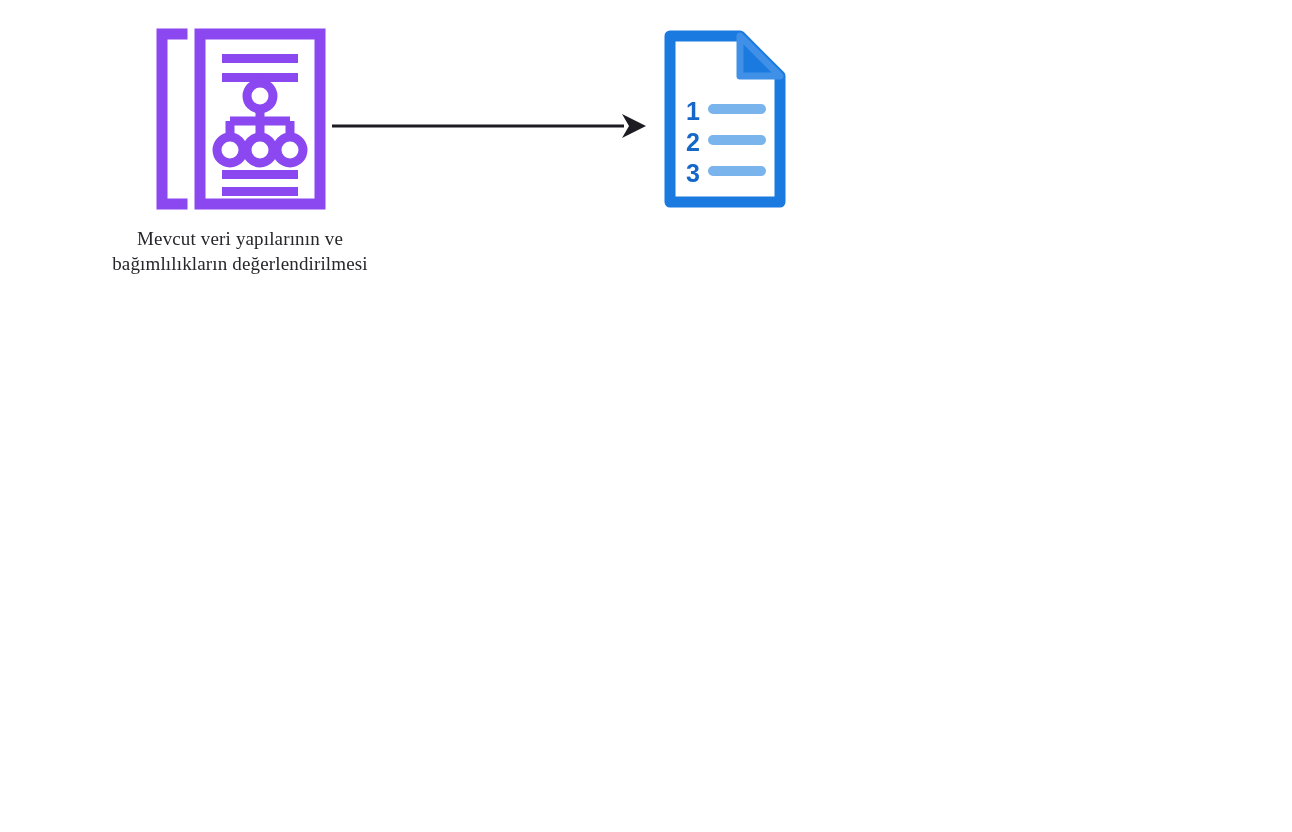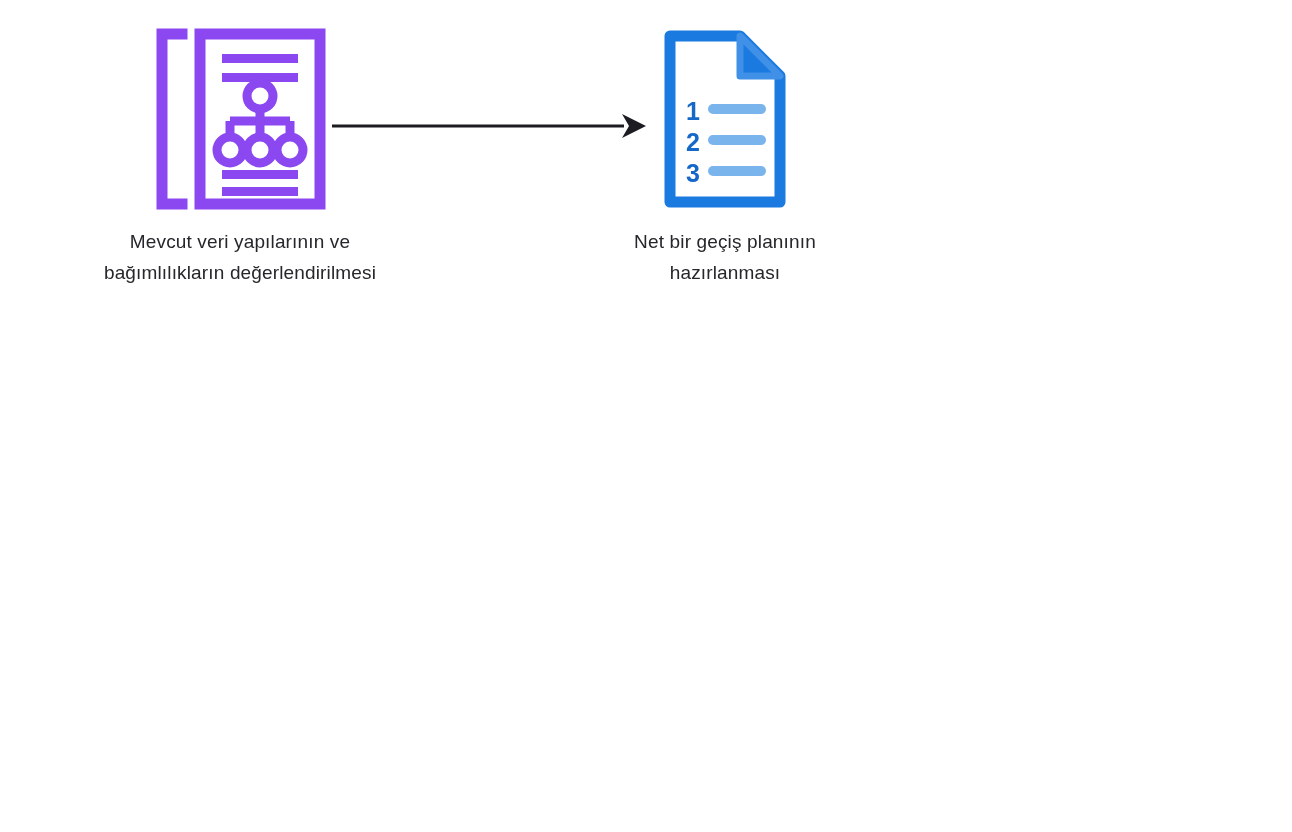--- a/index.html
+++ b/index.html
@@ -34,23 +34,23 @@
   #step-node-1 { left: 90px;  top: 28px;  width: 300px; }
   #step-node-2 { left: 600px; top: 28px;  width: 250px; }
 
   .step-icon {
     display: block;
   }
 
   .step-label {
     margin-top: 12px;
     text-align: center;
-    font-family: Liberation Sans, sans-serif;
+    font-family: Liberation Serif, serif;
     font-size: 19px;
-    line-height: 31px;
+    line-height: 25px;
     font-weight: 400;
     color: #26262b;
     letter-spacing: 0.15px;
     white-space: pre-line;
   }
 
   
   #flow-connector {
     position: absolute;
     left: 330px;
@@ -116,17 +116,15 @@
         <text x="24" y="92" font-family="'Liberation Sans', sans-serif" font-size="25" font-weight="700" fill="#1668c8">1</text>
         <text x="24" y="123" font-family="'Liberation Sans', sans-serif" font-size="25" font-weight="700" fill="#1668c8">2</text>
         <text x="24" y="154" font-family="'Liberation Sans', sans-serif" font-size="25" font-weight="700" fill="#1668c8">3</text>
 
         <rect x="46" y="76" width="58" height="10" rx="5" fill="#7ab4ec"></rect>
         <rect x="46" y="107" width="58" height="10" rx="5" fill="#7ab4ec"></rect>
         <rect x="46" y="138" width="58" height="10" rx="5" fill="#7ab4ec"></rect>
       </svg>
     </span>
 
-    <div class="step-label">Net bir geçiş planının
-hazırlanması</div>
   </div>
 
 </div>
 
 </body></html>

